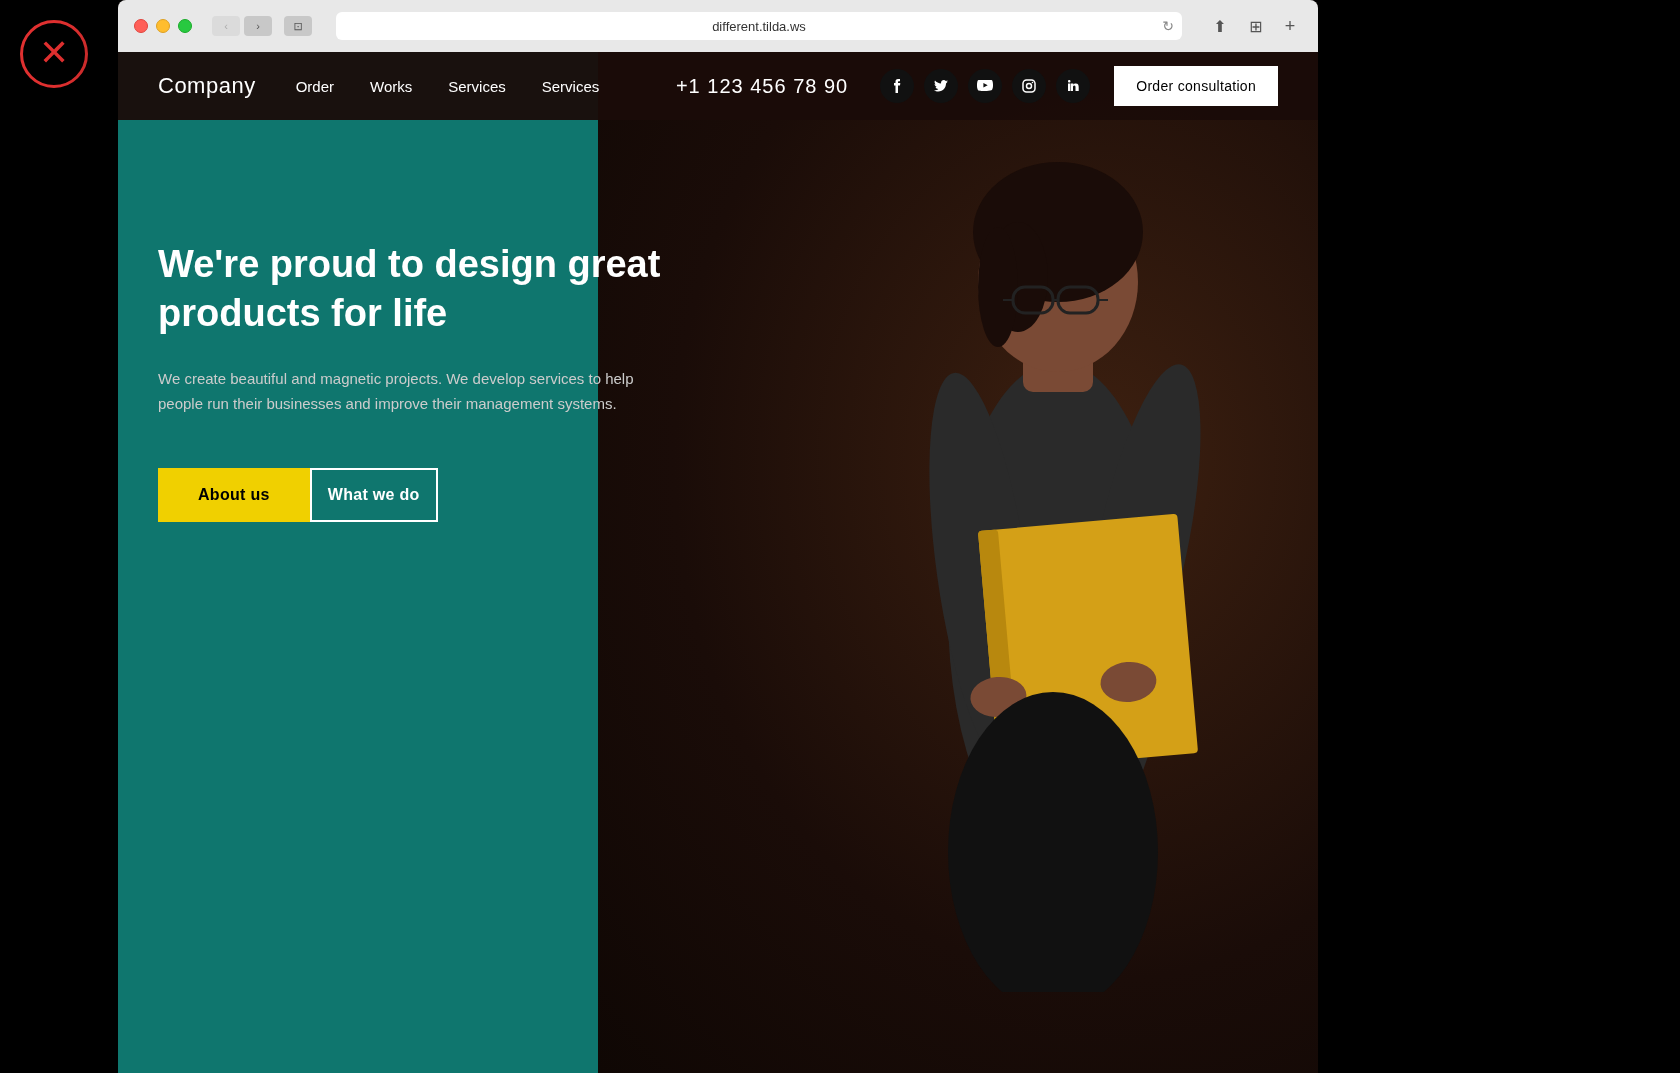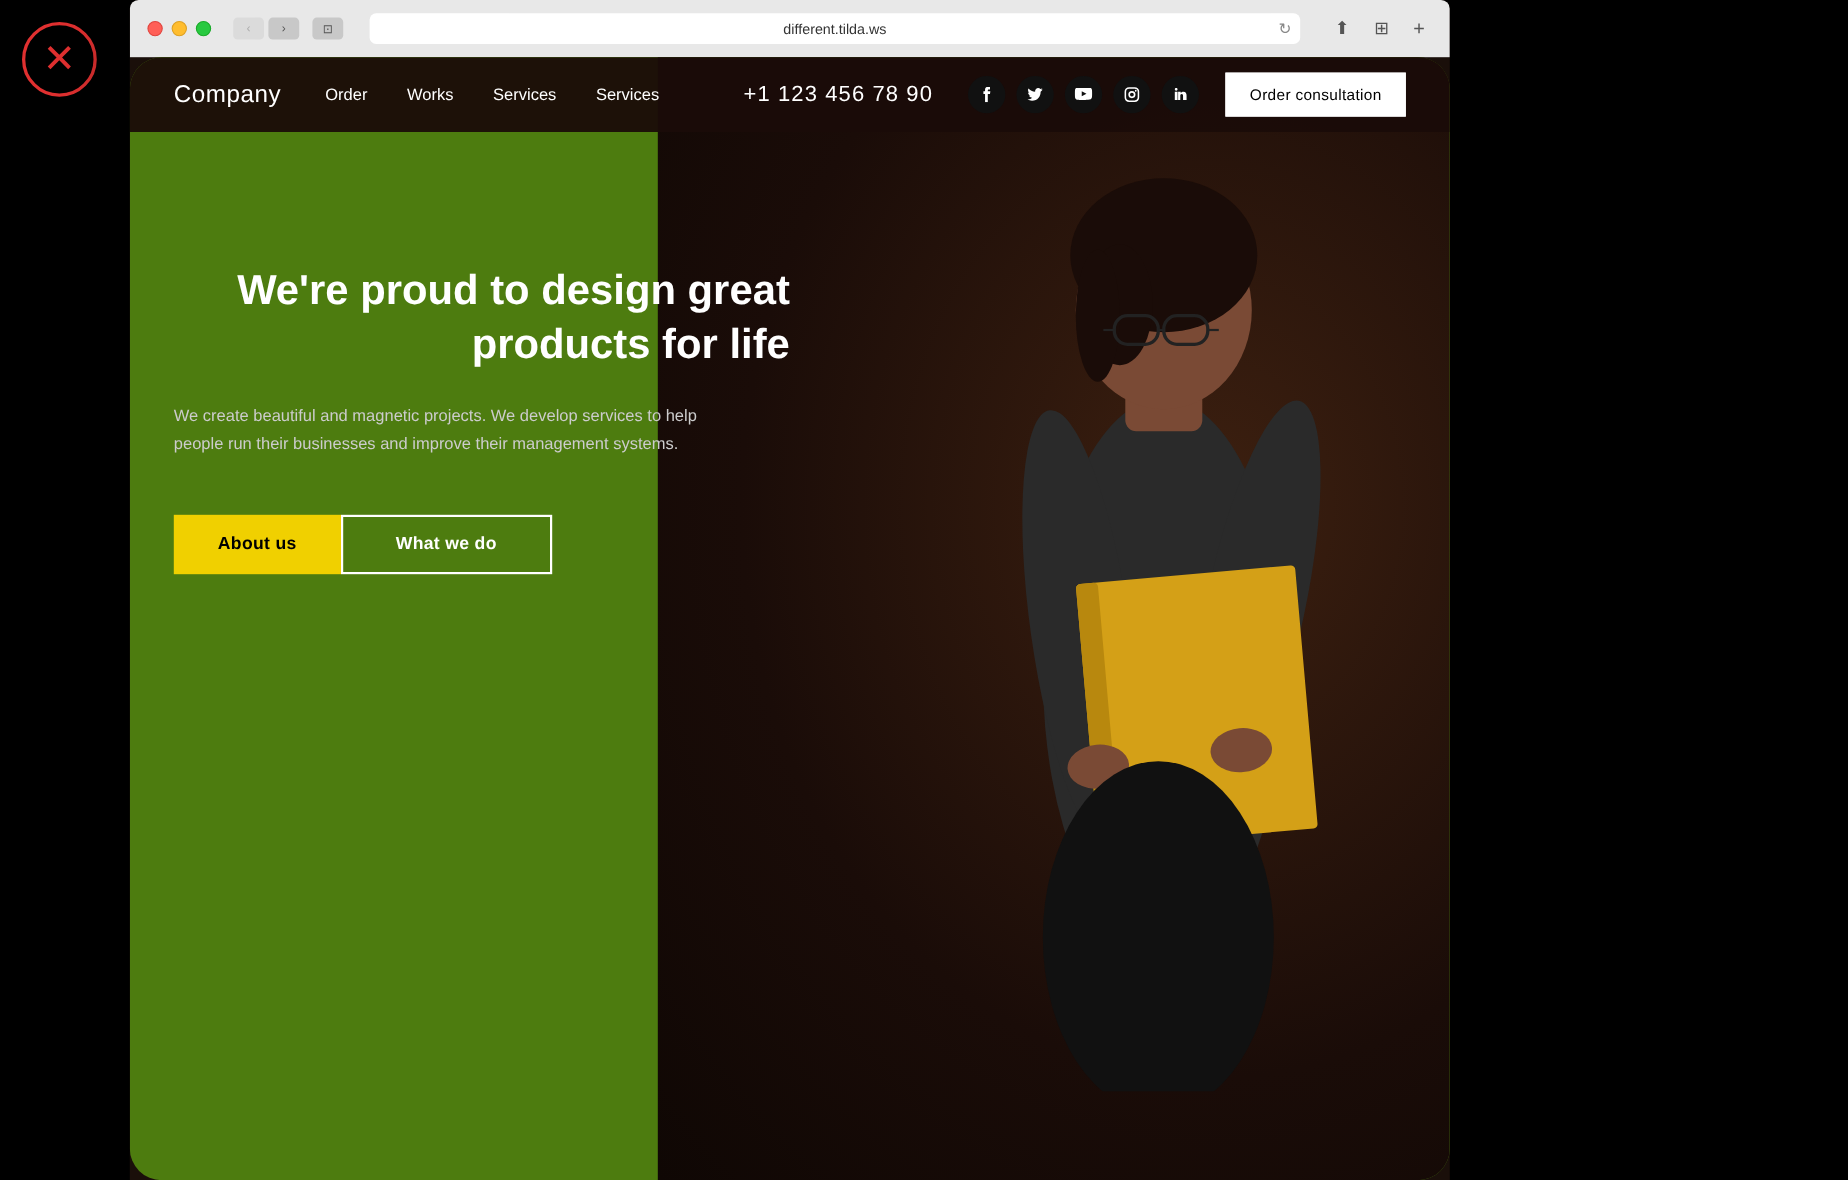--- a/index.html
+++ b/index.html
@@ -143,24 +143,23 @@
       font-size: 18px;
       color: #555;
       display: flex;
       align-items: center;
       justify-content: center;
     }
 
     
     .website {
       height: calc(1073px - 52px);
-      background: #4d7c0f;
+      background: #0f766e;
       position: relative;
       overflow: hidden;
-      border-radius: 29px;
     }
 
     
     .hero-bg {
       position: absolute;
       top: 0;
       right: 0;
       width: 60%;
       height: 100%;
       background: radial-gradient(ellipse at 70% 40%, #3d2010 0%, #1a0c08 60%, #0f0704 100%);
@@ -249,21 +248,20 @@
       padding: 120px 40px 60px 40px;
       max-width: 640px;
     }
 
     .hero-title {
       font-size: 38px;
       font-weight: 700;
       color: #fff;
       line-height: 1.3;
       margin-bottom: 28px;
-      text-align: right;
     }
 
     .hero-subtitle {
       font-size: 15px;
       color: #ccc;
       line-height: 1.65;
       margin-bottom: 52px;
       max-width: 520px;
     }
 
@@ -277,21 +275,21 @@
       background: #f0d000;
       color: #000;
       font-size: 16px;
       font-weight: 700;
       border: none;
       cursor: pointer;
       letter-spacing: 0.3px;
     }
 
     .btn-what {
-      padding: 16px 48px;
+      padding: 16px 16px;
       background: transparent;
       color: #fff;
       font-size: 16px;
       font-weight: 600;
       border: 2px solid #fff;
       cursor: pointer;
       letter-spacing: 0.3px;
     }
 
     

